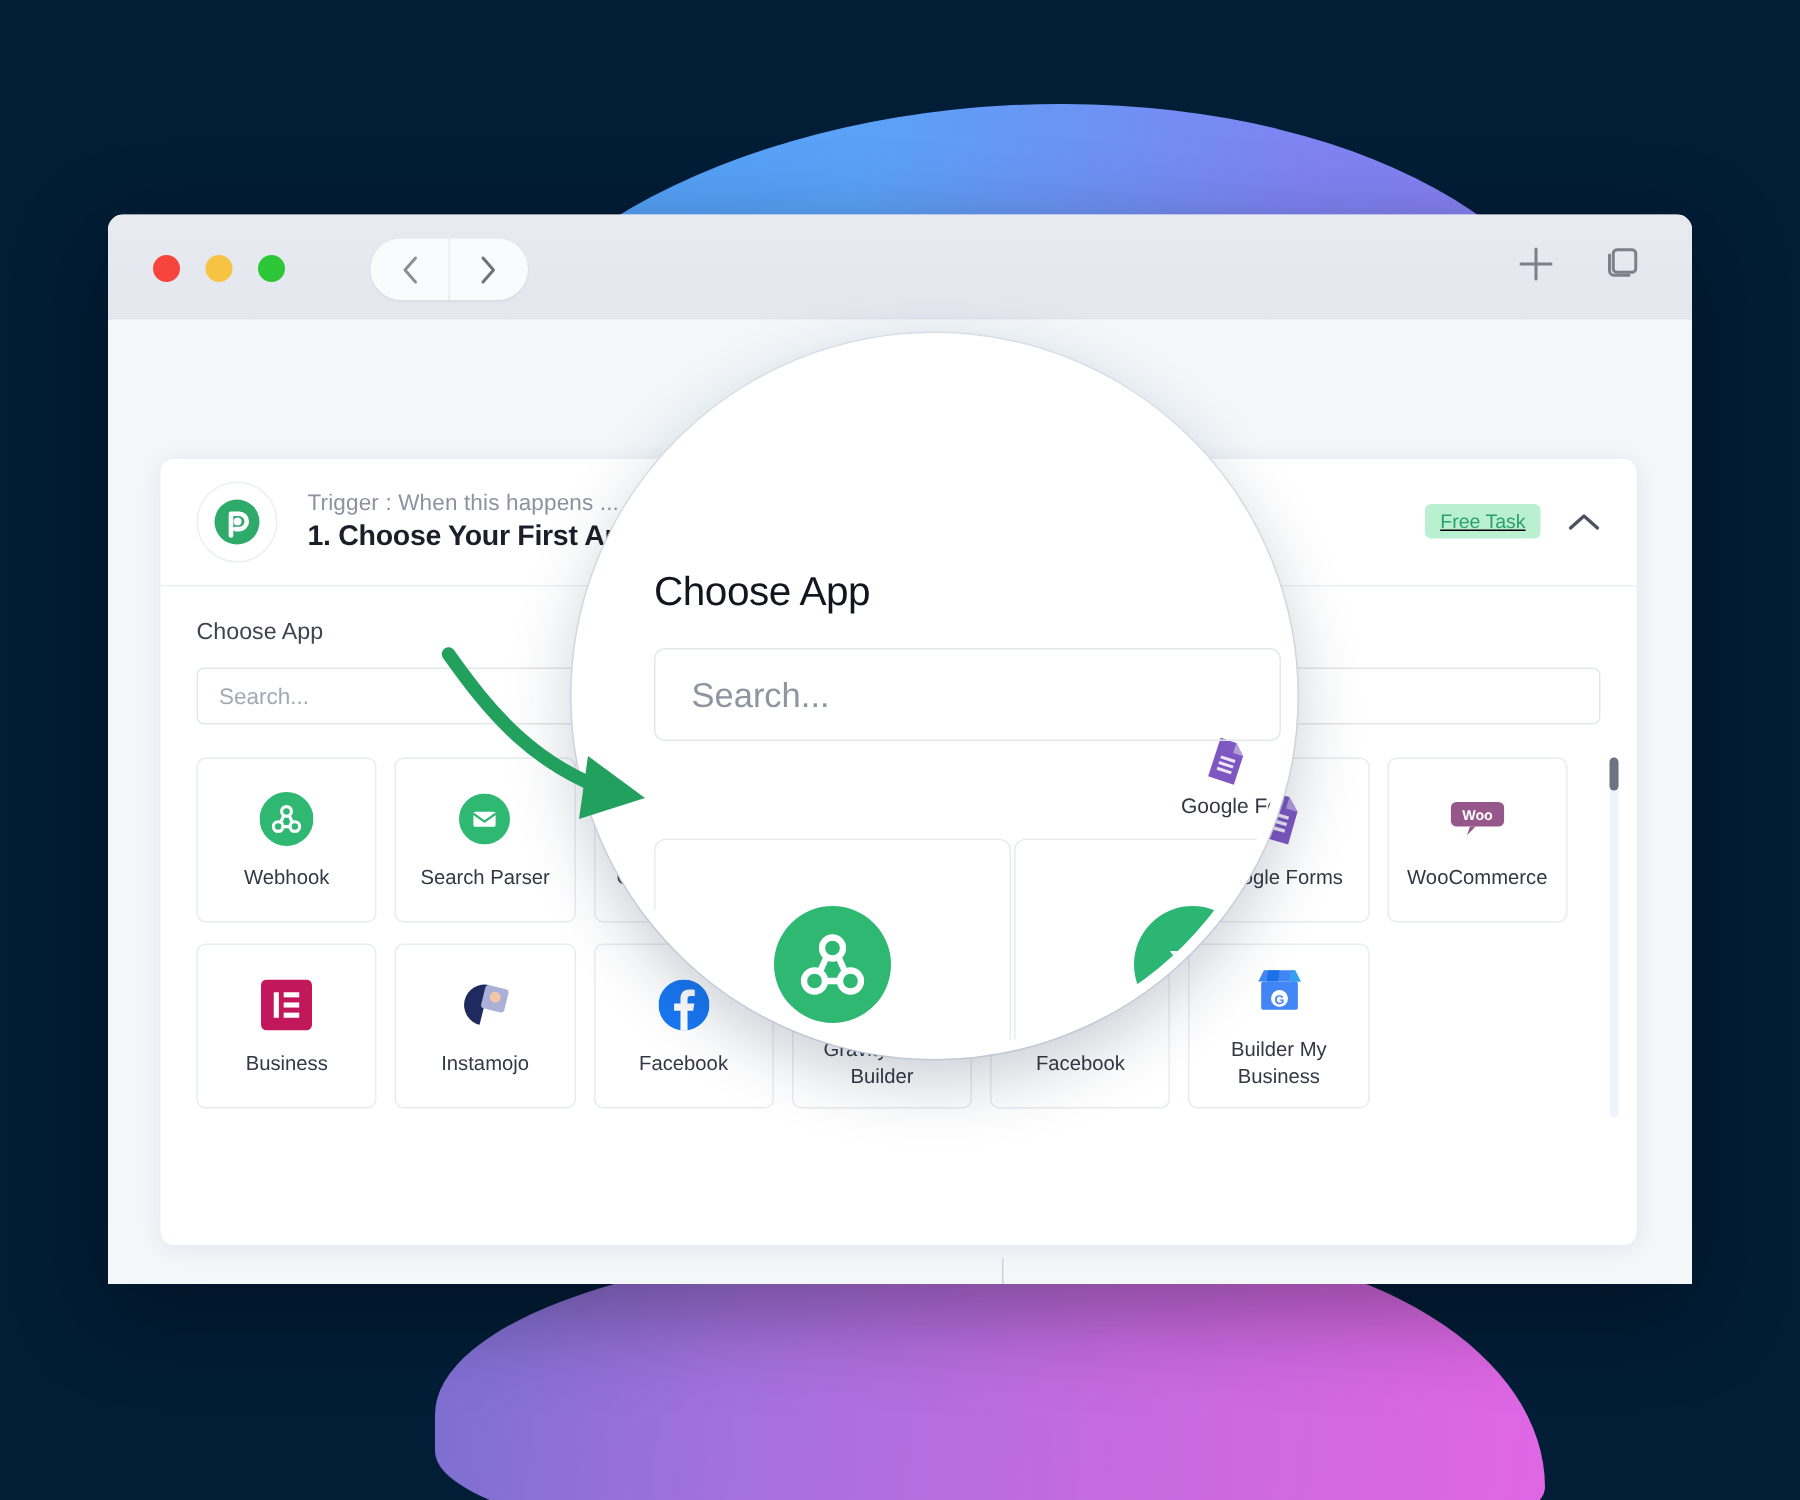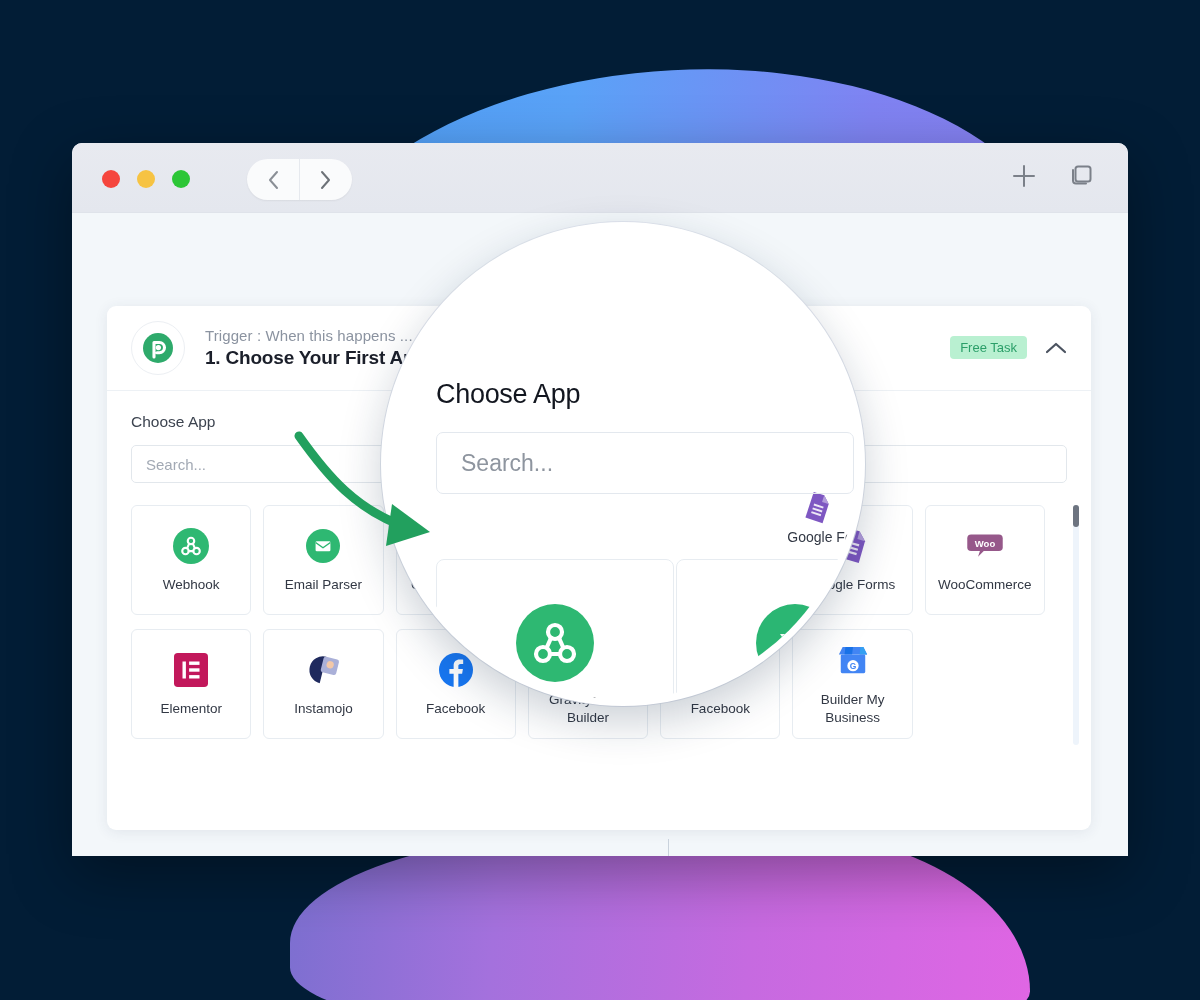--- a/index.html
+++ b/index.html
@@ -81,21 +81,21 @@
   .app-logo {
     width: 54px; height: 54px; border-radius: 50%;
     background: #fff; border: 1px solid #eceff3;
     display: flex; align-items: center; justify-content: center;
     flex: 0 0 auto;
   }
   .hdr-text { margin-left: 20px; }
   .hdr-sub { font-size: 15px; color: #8b93a0; letter-spacing: .1px; margin-bottom: 3px; }
   .hdr-title { font-size: 19px; color: #1b1f2a; font-weight: 700; letter-spacing: -.2px; white-space: nowrap; }
 
-  .hdr-right { position: absolute; right: 24px; top: 30px; display: flex; align-items: center; gap: 18px; }
+  .hdr-right { position: absolute; right: 24px; top: 30px; display: flex; align-items: center; gap: 18px; text-decoration: underline; }
   .badge {
     background: #b9f0d1; color: #2b9f69;
     font-size: 13px; padding: 4px 10px; border-radius: 4px;
   }
   .chev { display: block; }
 
   
   #chooser { padding: 22px 24px 0 24px; position: relative; }
   #chooser-label { font-size: 15.5px; color: #3d4450; margin-bottom: 14px; }
   #search-box {
@@ -280,21 +280,21 @@
                 <div class="app-name">Webhook</div>
               </div>
               <div class="app-card">
                 <div class="app-ico">
                   <svg width="34" height="34" viewBox="0 0 78 78">
                     <circle cx="39" cy="39" r="39" fill="#2eb872"></circle>
                     <rect x="22" y="28" width="34" height="23" rx="3" fill="#ffffff"></rect>
                     <path d="M22 31 L39 43 L56 31" fill="none" stroke="#2eb872" stroke-width="3.4" stroke-linejoin="round"></path>
                   </svg>
                 </div>
-                <div class="app-name">Email Parser</div>
+                <div class="app-name">Search Parser</div>
               </div>
               <div class="app-card">
                 <div class="app-ico">
                   <svg width="30" height="34" viewBox="0 0 26 30">
                     <path d="M4 1h11l7 7v20H4z" fill="#0f9d58"></path>
                     <path d="M15 1l7 7h-7z" fill="#87ceac"></path>
                     <rect x="8" y="13" width="10" height="9" fill="#ffffff"></rect>
                     <path d="M8 16h10M13 13v9" stroke="#0f9d58" stroke-width="1"></path>
                   </svg>
                 </div>
@@ -344,21 +344,21 @@
               <div class="app-card">
                 <div class="app-ico">
                   <svg width="34" height="34" viewBox="0 0 36 36">
                     <rect width="36" height="36" rx="4" fill="#c2185b"></rect>
                     <rect x="9" y="9" width="3.6" height="18" fill="#fff"></rect>
                     <rect x="16" y="9" width="11" height="3.6" fill="#fff"></rect>
                     <rect x="16" y="16.2" width="11" height="3.6" fill="#fff"></rect>
                     <rect x="16" y="23.4" width="11" height="3.6" fill="#fff"></rect>
                   </svg>
                 </div>
-                <div class="app-name">Elementor</div>
+                <div class="app-name">Business</div>
               </div>
               <div class="app-card">
                 <div class="app-ico">
                   <svg width="34" height="34" viewBox="0 0 30 30" style="transform:rotate(14deg)">
                     <path d="M3 15a12 12 0 0 1 12-12v24A12 12 0 0 1 3 15z" fill="#1f2a5e"></path>
                     <rect x="13" y="3" width="14" height="14" rx="2" fill="#aab0d8"></rect>
                     <circle cx="20" cy="9" r="3.2" fill="#f3c8a8"></circle>
                   </svg>
                 </div>
                 <div class="app-name">Instamojo</div>

